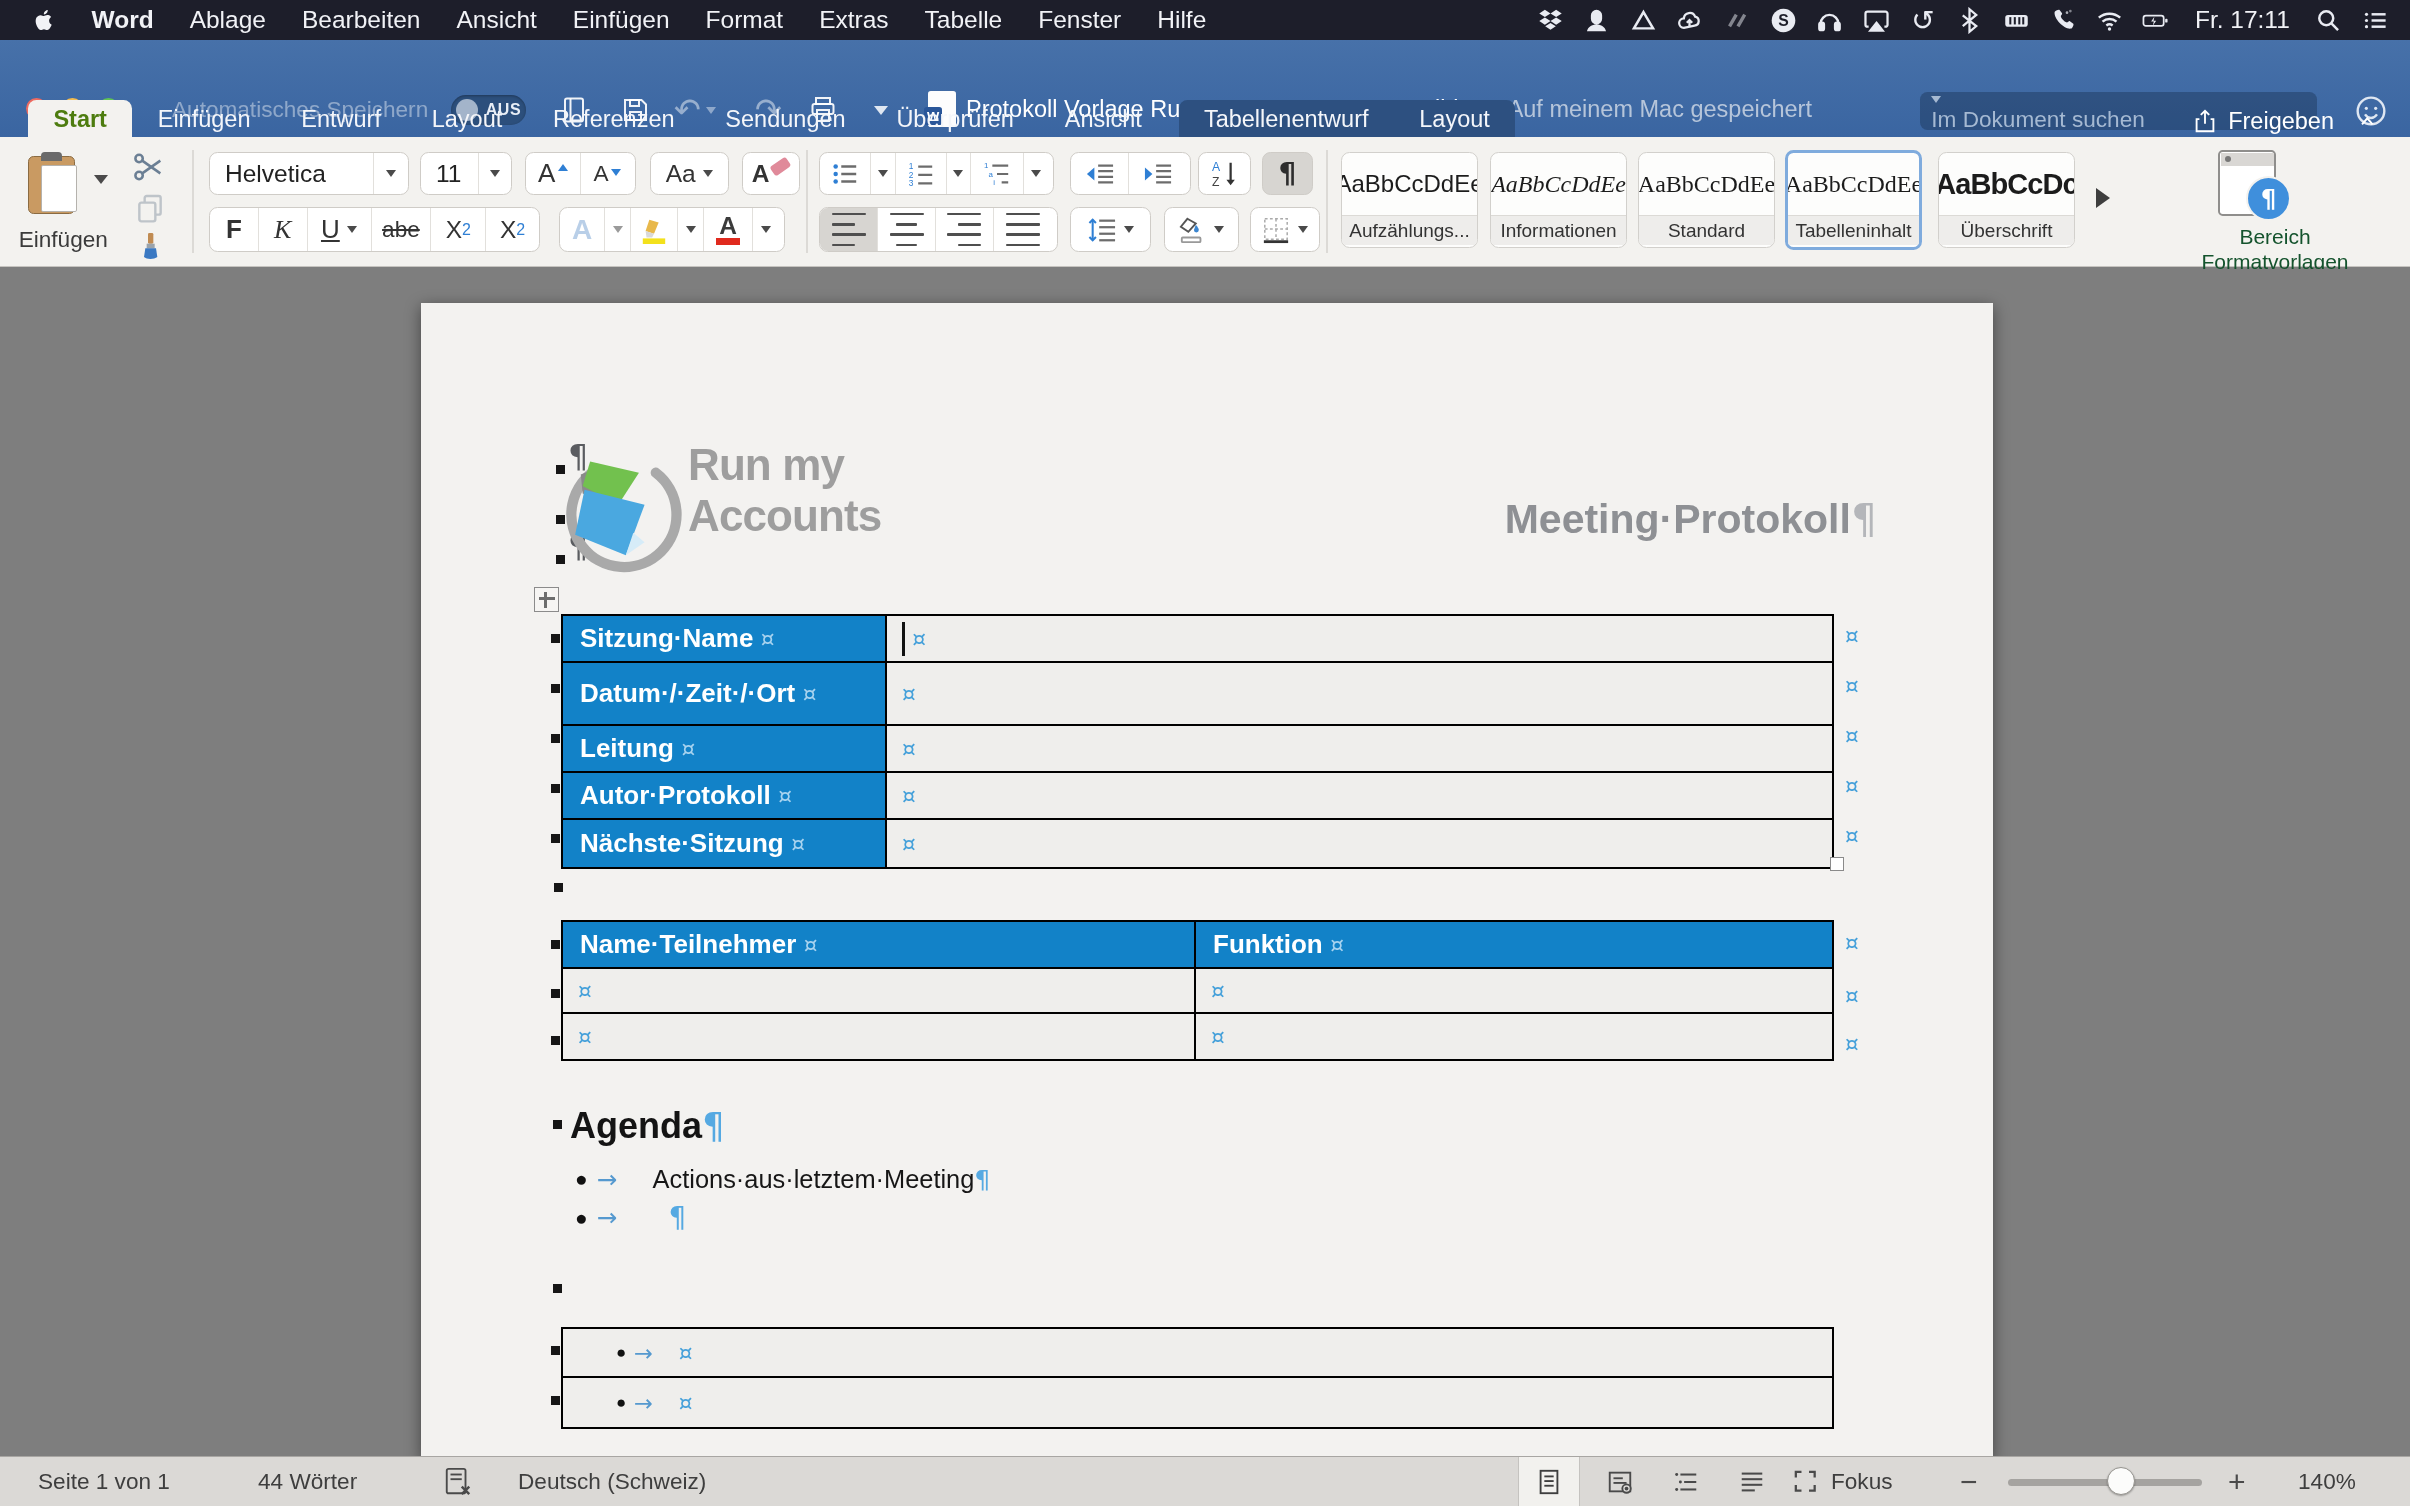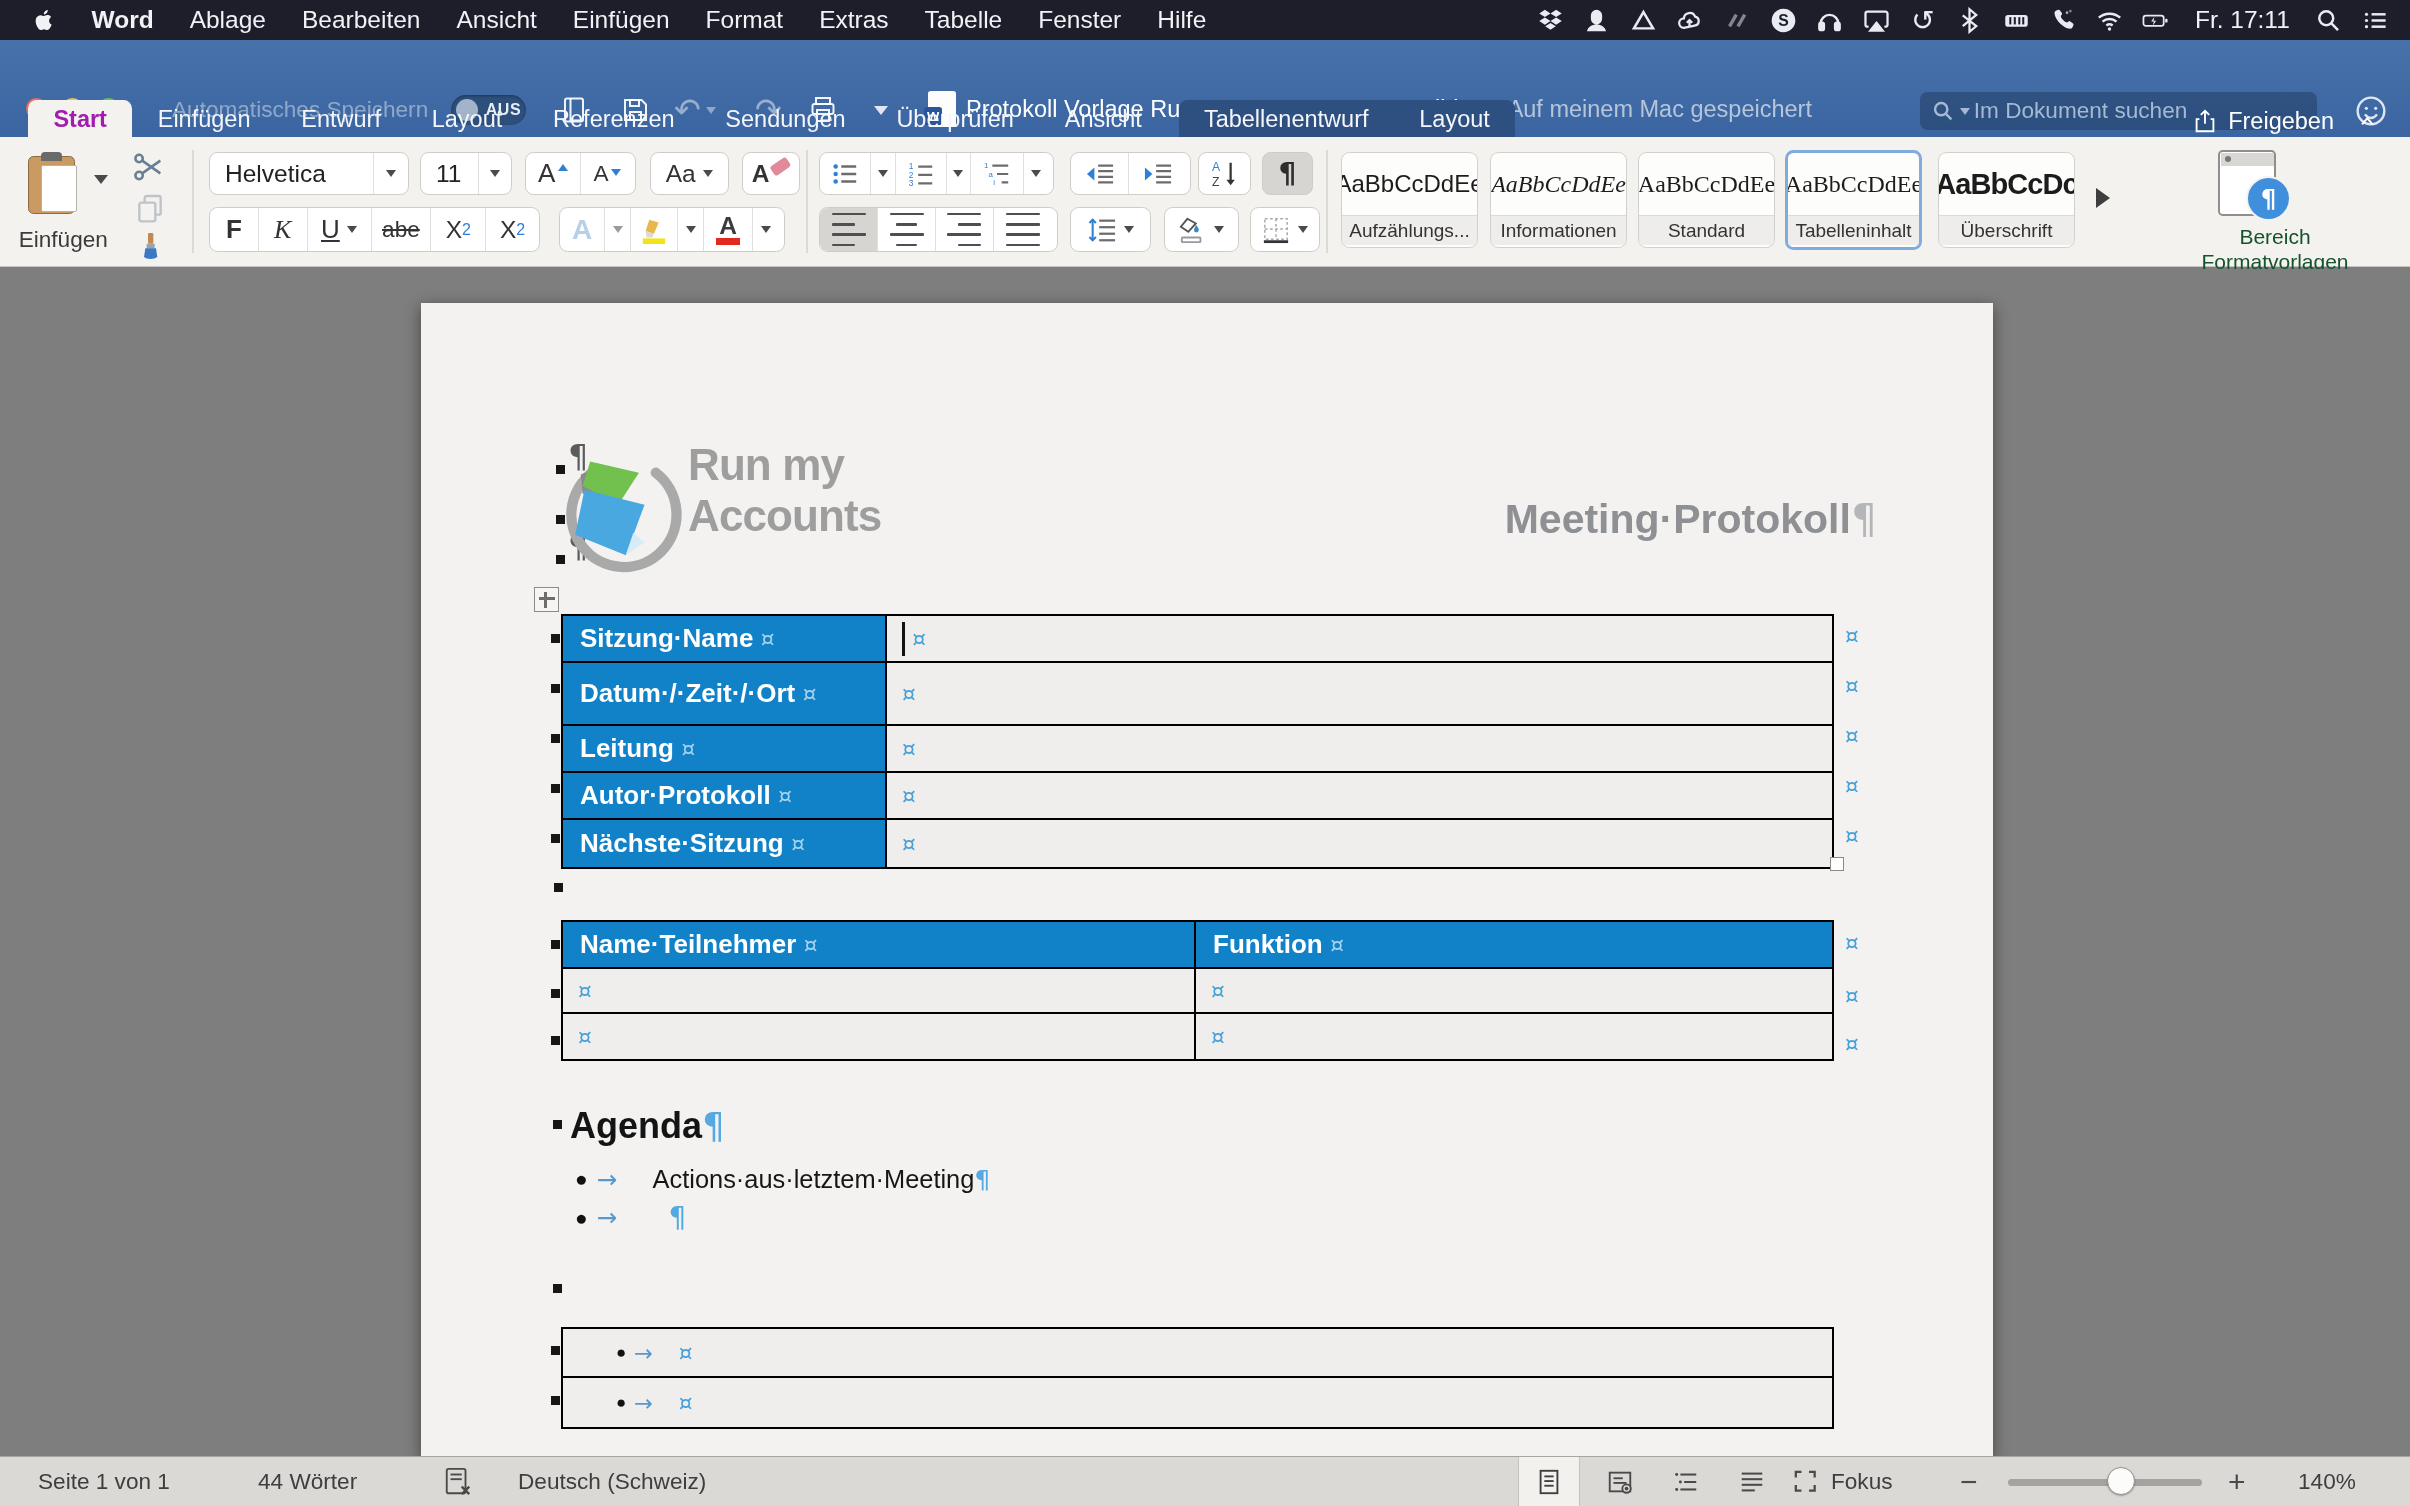--- a/index.html
+++ b/index.html
@@ -28,28 +28,28 @@
   .tb-ico{position:absolute;top:51px;height:38px;display:flex;align-items:center;color:rgba(255,255,255,.92);}
   .tb-ico svg{width:30px;height:30px;}
   .dim{opacity:.5;}
   .caret{width:0;height:0;border-left:7.5px solid transparent;border-right:7.5px solid transparent;border-top:9.4px solid #4a4a4a;}
   .caret.sm{border-left-width:5.6px;border-right-width:5.6px;border-top-width:7.5px;}
   .caret.w{border-top-color:#dfe7f2;}
   #doc-icon{position:absolute;left:928px;top:51px;width:28px;height:36px;background:#fdfdfd;border-radius:2.8px;}
   #doc-icon b{position:absolute;left:-3.8px;bottom:1.9px;width:18px;height:18px;background:#2a5699;color:#fff;font-size:13px;display:flex;align-items:center;justify-content:center;border-radius:2.8px;}
   #doc-title{position:absolute;left:966px;top:56px;font-size:23.5px;color:#fff;display:flex;gap:11.3px;align-items:center;white-space:nowrap;}
   #doc-title .loc{color:#b6c5da;}
-  #doc-search{position:absolute;right:94px;top:52px;width:397px;height:38px;background:rgba(9,27,51,.30);border-radius:7.5px;display:flex;align-items:center;padding:0 11.3px;gap:4px;color:#a5b9d2;font-size:22.6px;}
+  #doc-search{position:absolute;right:94px;top:52px;width:397px;height:38px;background:rgba(9,27,51,.30);border-radius:7.5px;display:flex;padding:0 11.3px;gap:4px;color:#a5b9d2;font-size:22.6px;flex-direction:column;}
   #doc-search svg{width:24.5px;height:24.5px;}
   #smiley{position:absolute;right:24.5px;top:55px;color:#dfe7f2;}
   #smiley svg{width:32px;height:32px;}
 
   #tabs{position:absolute;left:0;right:0;bottom:0;height:38px;display:flex;align-items:stretch;padding-left:28px;font-size:23.5px;color:#f4f6fa;}
   .tab{display:flex;align-items:center;padding:0 25.4px;white-space:nowrap;}
-  .tab.active{background:#f3f2ef;color:#a21caf;font-weight:700;border-radius:8.5px 8.5px 0 0;}
+  .tab.active{background:#f3f2ef;color:#4d7c0f;font-weight:700;border-radius:8.5px 8.5px 0 0;}
   .ctx{display:flex;background:#2d5080;border-radius:8.5px 8.5px 0 0;margin-left:11.3px;}
   #share{position:absolute;right:32px;bottom:2.8px;display:flex;align-items:center;gap:9.4px;font-size:23.5px;color:#fff;}
   #share svg{width:28px;height:28px;}
 
   
   #ribbon{position:absolute;top:137px;left:0;right:0;height:130px;background:#f3f2ef;border-bottom:1.9px solid #c6c4c0;}
   .vsep{position:absolute;top:13px;bottom:13px;width:1.9px;background:#dcdad6;}
   .grp{position:absolute;display:flex;background:#fff;border:1.9px solid #cfccc7;border-radius:8.5px;overflow:hidden;}
   .seg{display:flex;align-items:center;justify-content:center;border-right:1.9px solid #e2e0dc;height:100%;}
   .seg:last-child{border-right:none;}

